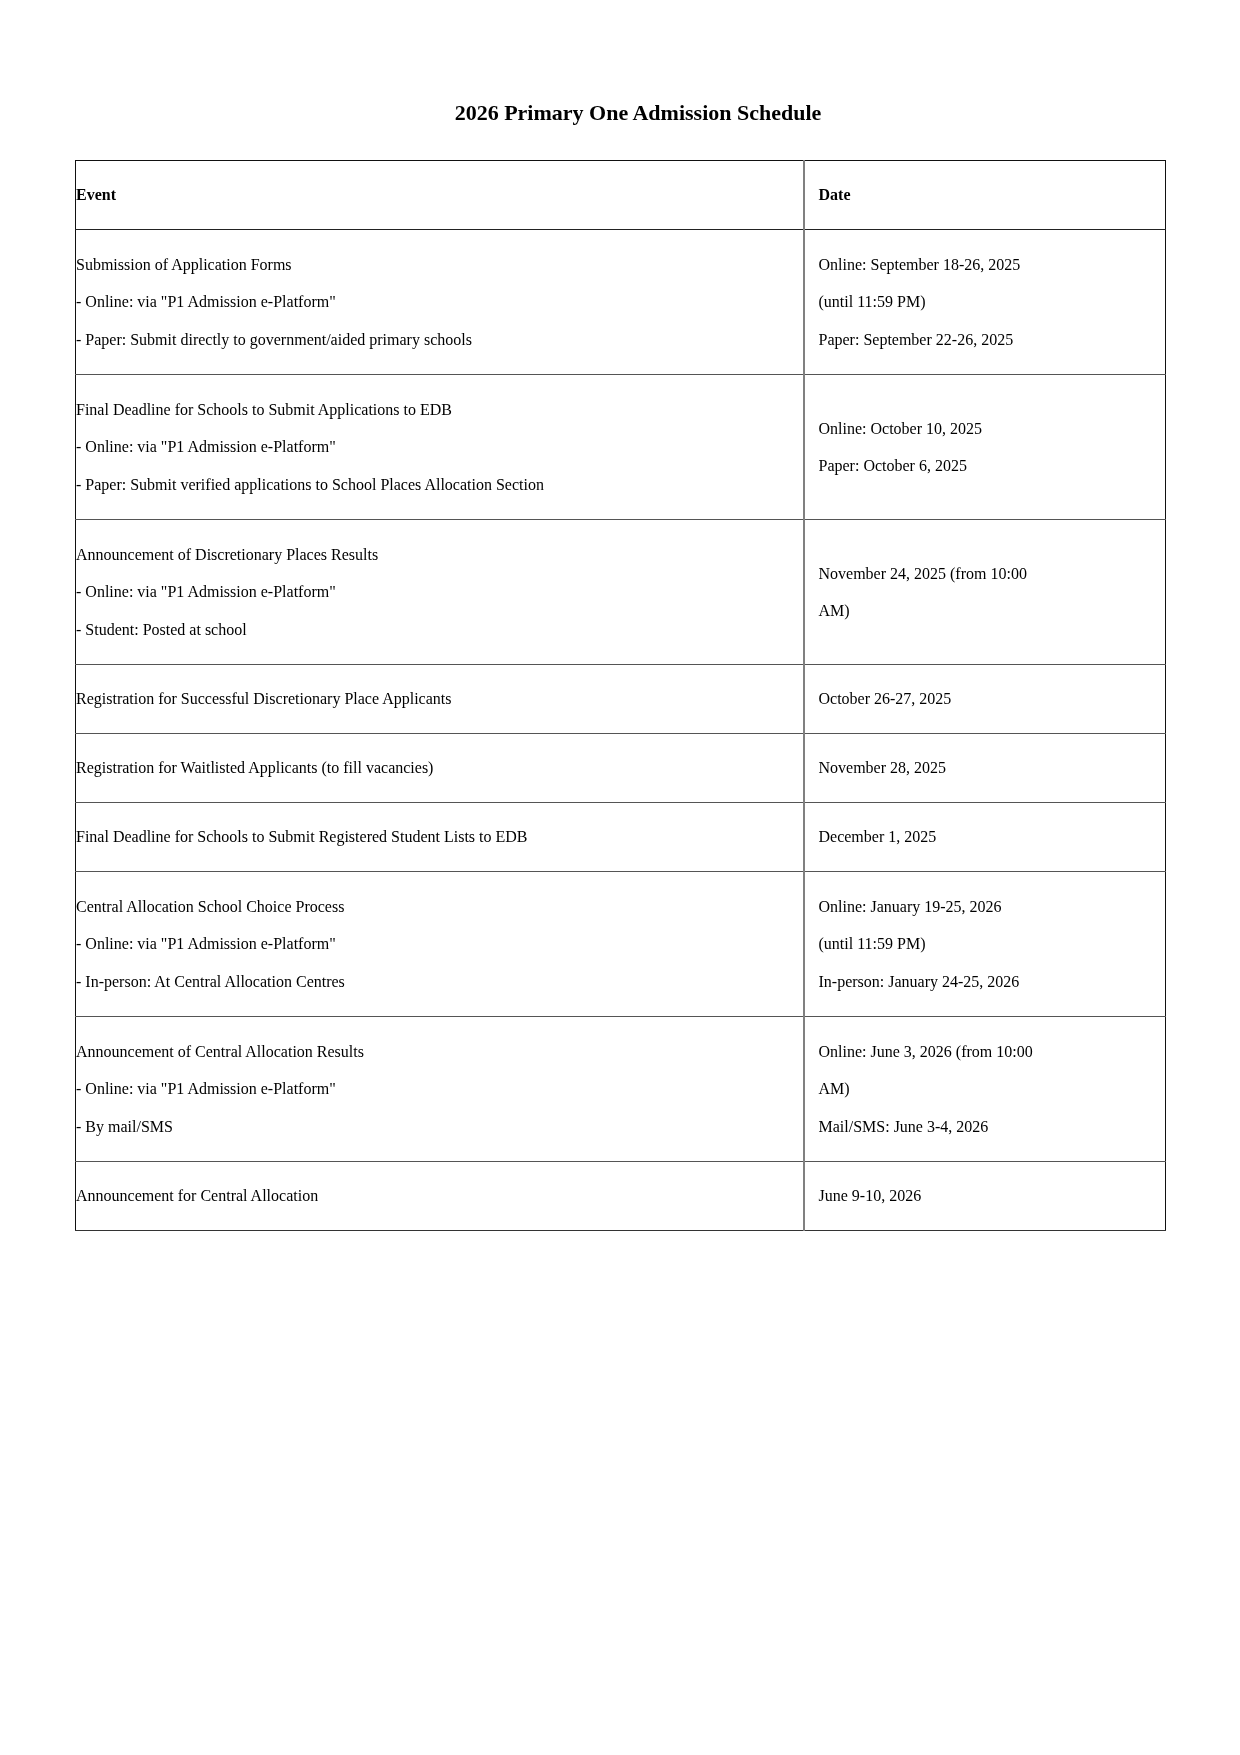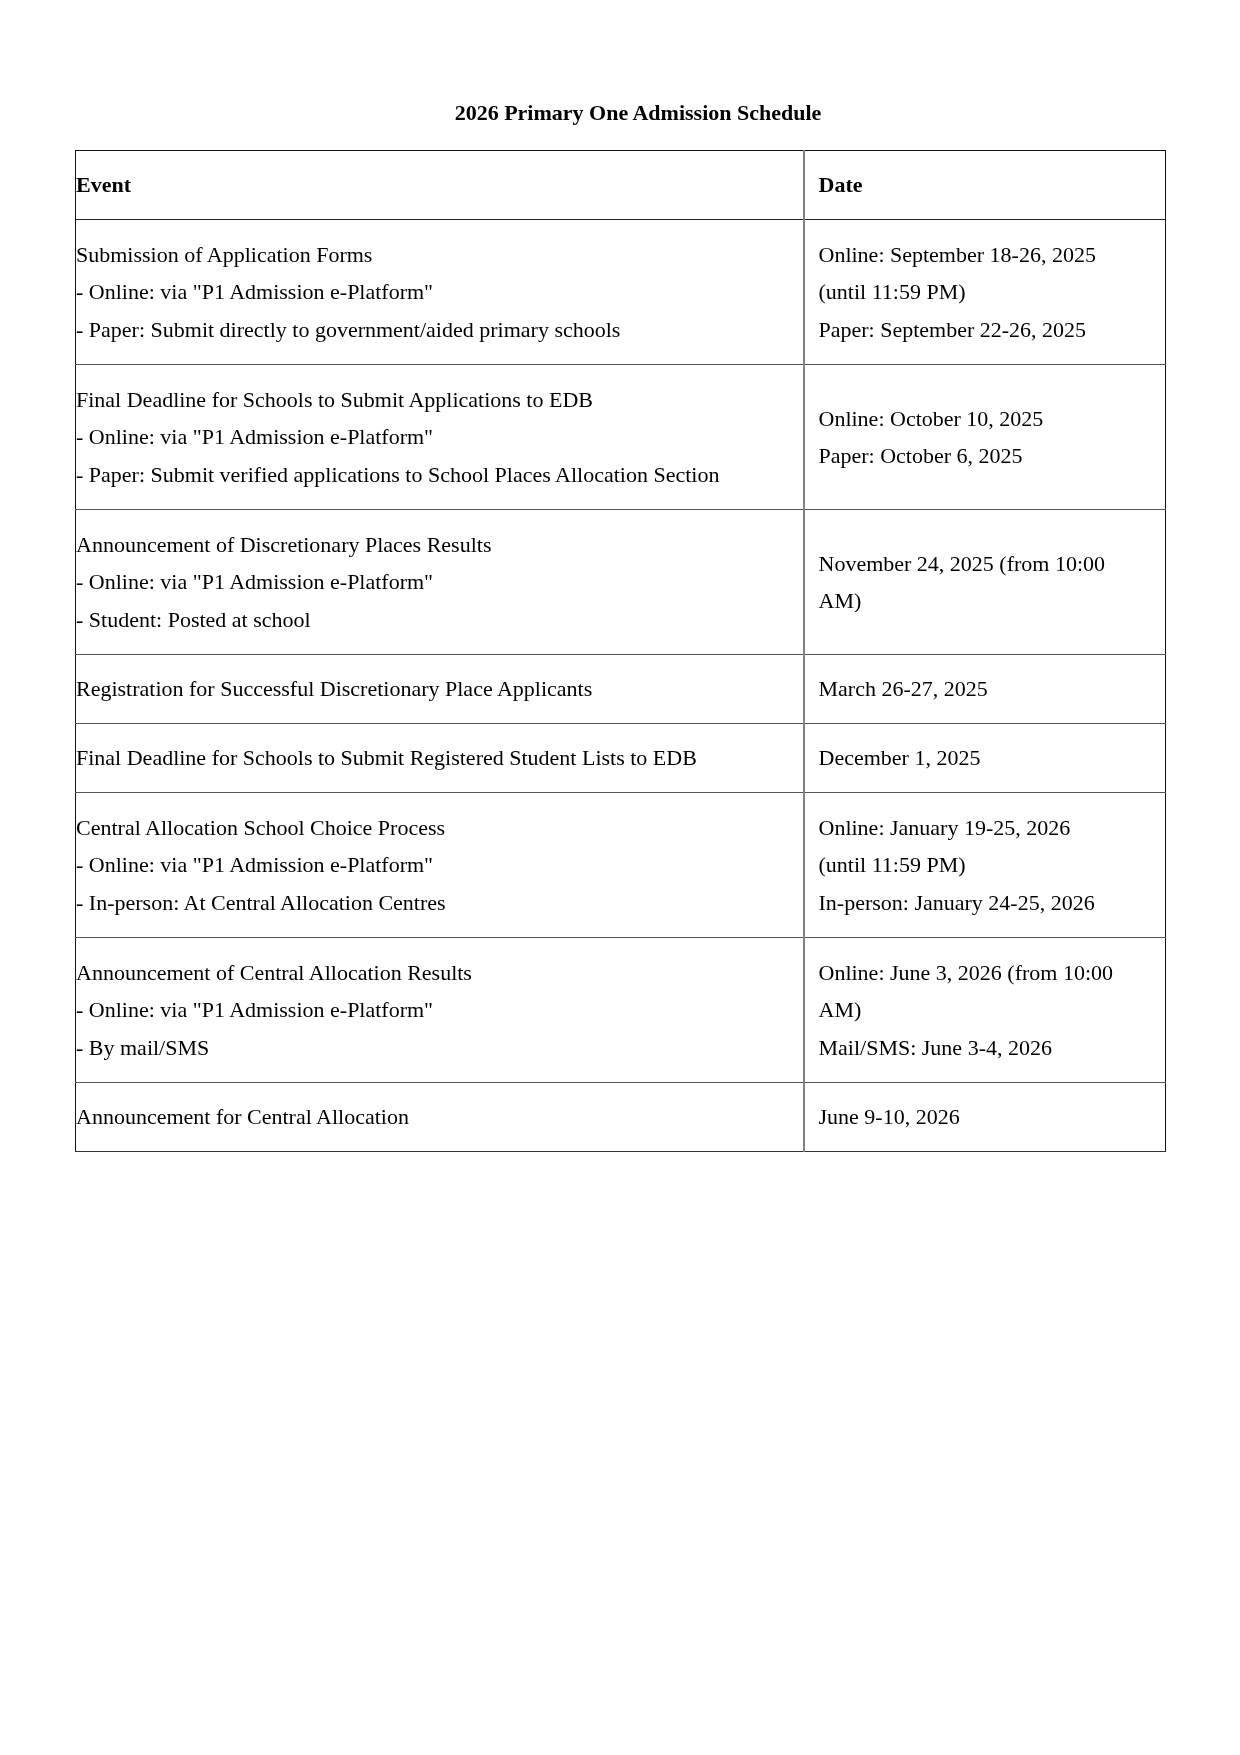--- a/index.html
+++ b/index.html
@@ -22,25 +22,25 @@
       width: 1240px;
       text-align: center;
       font-weight: bold;
       font-size: 22px;
       line-height: 30px;
       margin: 18px;
     }
     .schedule-table {
       position: absolute;
       left: 75px;
-      top: 150px;
+      top: 160px;
       width: 1090px;
       border-collapse: collapse;
       table-layout: fixed;
-      font-size: 22px;
+      font-size: 16px;
     }
     .schedule-table col.col-event { width: 728px; }
     .schedule-table col.col-date { width: 362px; }
     .schedule-table th,
     .schedule-table td {
       border-top: 1.5px solid #555555;
       border-bottom: 1.5px solid #555555;
       vertical-align: middle;
       text-align: left;
       line-height: 37.5px;
@@ -127,24 +127,32 @@
         <span class="line">November 24, 2025 (from 10:00</span>
         <span class="line">AM)</span>
       </td>
     </tr>
 
     <tr class="h1">
       <td class="cell-event">
         <span class="line">Registration for Successful Discretionary Place Applicants</span>
       </td>
       <td class="cell-date">
-        <span class="line">March 26-27, 2025</span>
+        <span class="line">October 26-27, 2025</span>
       </td>
     </tr>
 
+    <tr class="h1">
+      <td class="cell-event">
+        <span class="line">Registration for Waitlisted Applicants (to fill vacancies)</span>
+      </td>
+      <td class="cell-date">
+        <span class="line">November 28, 2025</span>
+      </td>
+    </tr>
 
     <tr class="h1">
       <td class="cell-event">
         <span class="line">Final Deadline for Schools to Submit Registered Student Lists to EDB</span>
       </td>
       <td class="cell-date">
         <span class="line">December 1, 2025</span>
       </td>
     </tr>
 

